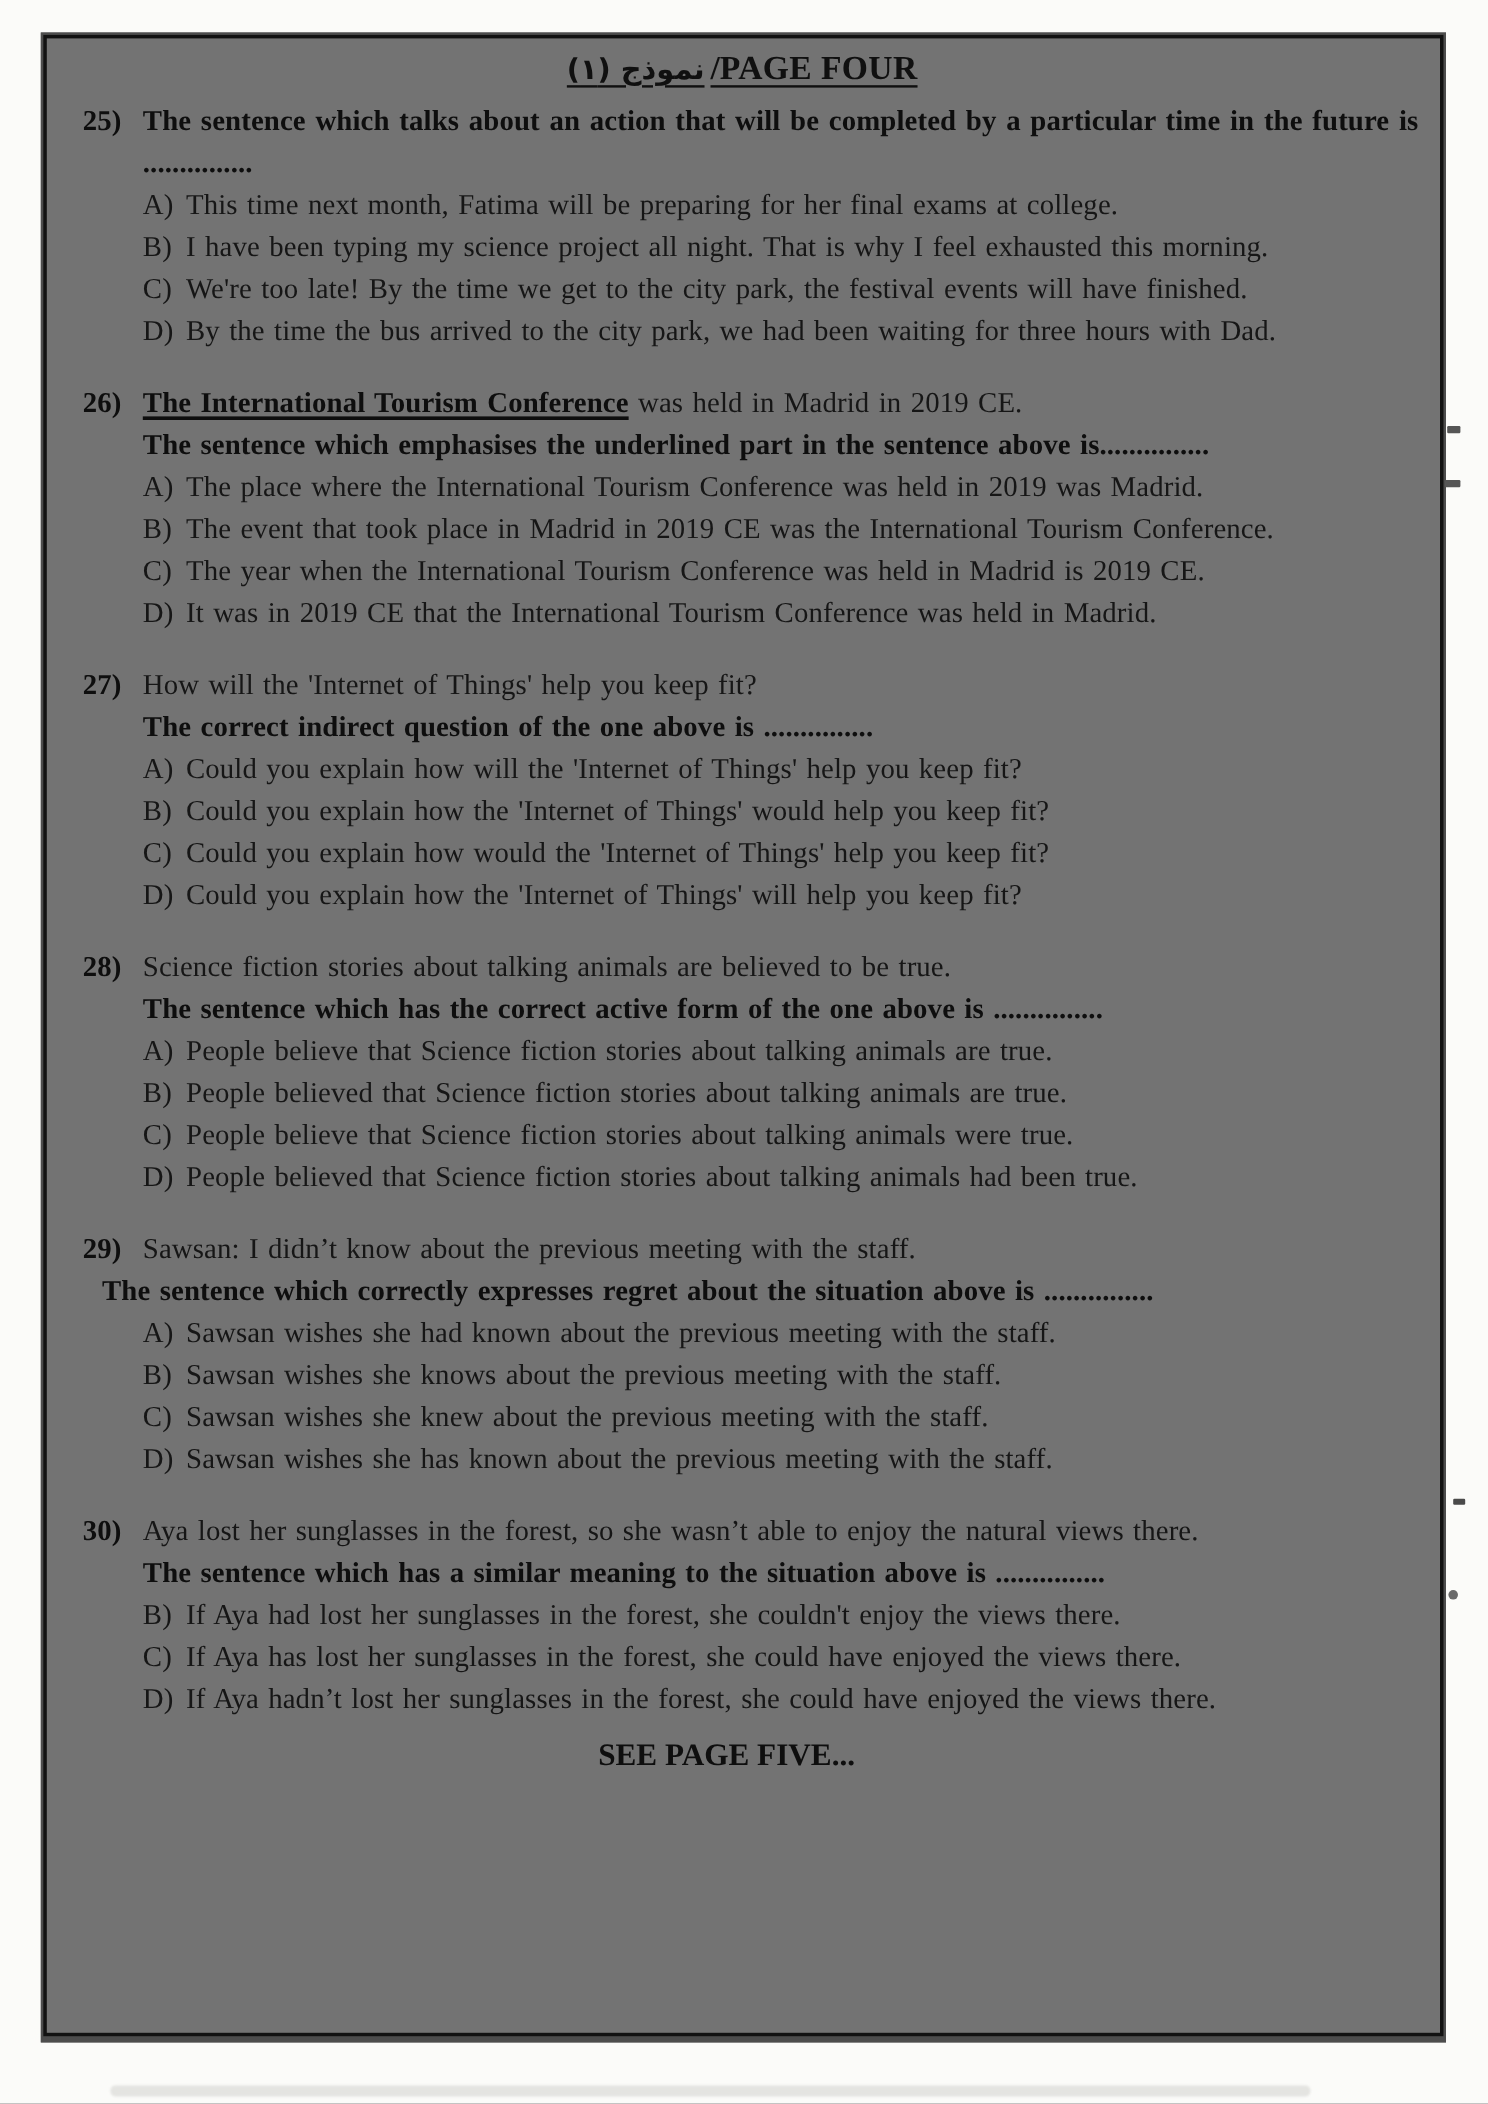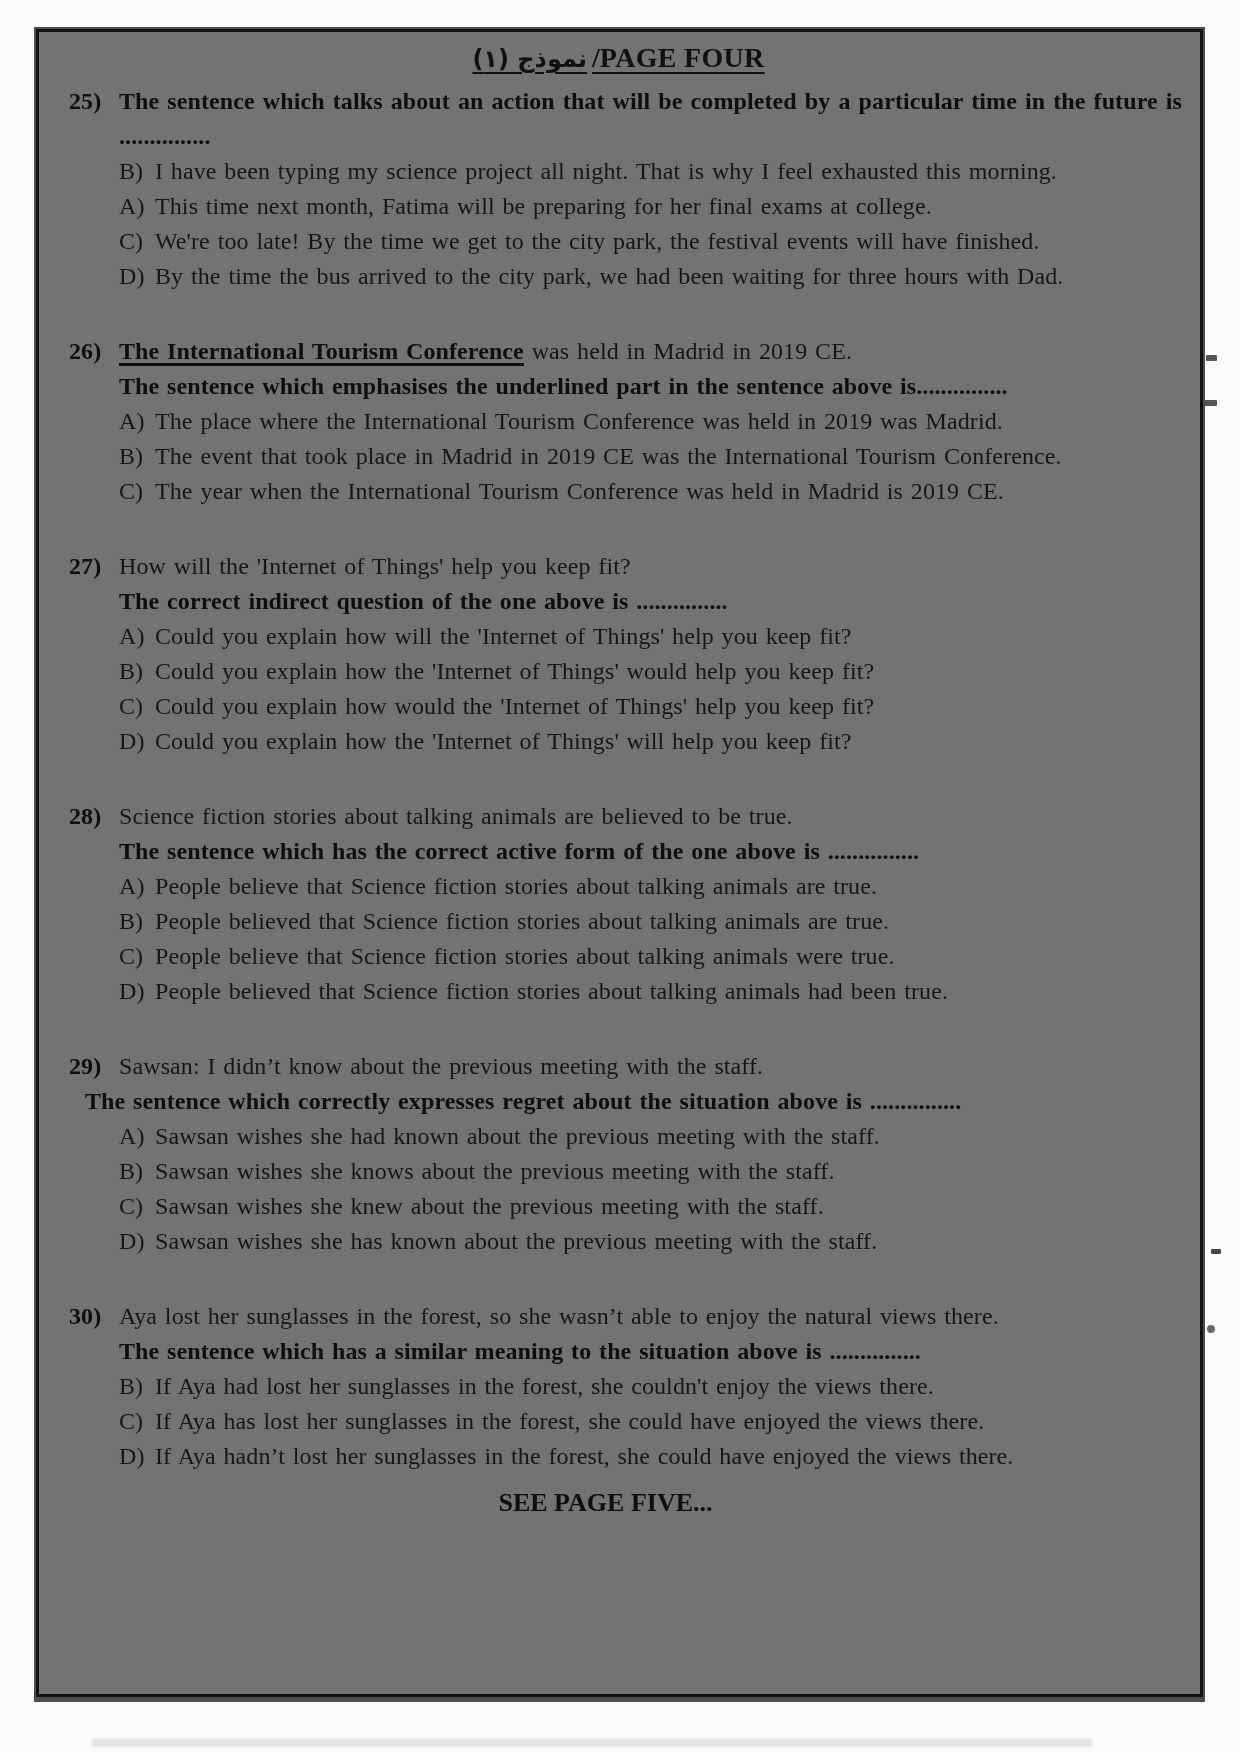--- a/index.html
+++ b/index.html
@@ -30,21 +30,21 @@
     display:inline-block;
     font-weight:700;font-size:28px;
     text-decoration:underline;
     text-decoration-thickness:2px;
     text-underline-offset:5px;
     color:#101010;
     letter-spacing:.3px;
   }
   .hdr-ar{font-family:"DejaVu Sans",sans-serif;font-size:24px;font-weight:700;}
   .hdr-en{margin-left:5px;}
-  .question{margin-top:40px;font-size:24px;line-height:35px;letter-spacing:.1px;word-spacing:.07em;}
+  .question{margin-top:25px;font-size:24px;line-height:35px;letter-spacing:.1px;word-spacing:.07em;}
   .question:first-of-type{margin-top:4px;}
   .q-first{
     padding-left:64px;text-indent:-50px;
     text-align:justify;
   }
   .qnum{display:inline-block;width:50px;font-weight:700;text-indent:0;color:#0e0e0e;}
   .stem-inline{font-weight:700;color:#0e0e0e;}
   .ctx{font-weight:400;}
   .ctx-ul{
     font-weight:700;color:#0e0e0e;
@@ -84,31 +84,32 @@
 <div class="sheet-outer">
   <div class="sheet-inner">
 
     <div class="page-header">
       <span class="page-header-inner"><span class="hdr-ar" dir="rtl">نموذج (١)</span><span class="hdr-en">/PAGE FOUR</span></span>
     </div>
 
     <main>
         <section class="question">
           <div class="q-first"><span class="qnum">25)</span><span class="stem-inline">The sentence which talks about an action that will be completed by a particular time in the future is ...............</span></div>
+          <div class="option"><span class="opt-label">A)</span><span class="opt-text">This time next month, Fatima will be preparing for her final exams at college.</span></div>
           <div class="option"><span class="opt-label">B)</span><span class="opt-text">I have been typing my science project all night. That is why I feel exhausted this morning.</span></div>
-          <div class="option"><span class="opt-label">A)</span><span class="opt-text">This time next month, Fatima will be preparing for her final exams at college.</span></div>
           <div class="option"><span class="opt-label">C)</span><span class="opt-text">We're too late! By the time we get to the city park, the festival events will have finished.</span></div>
           <div class="option"><span class="opt-label">D)</span><span class="opt-text">By the time the bus arrived to the city park, we had been waiting for three hours with Dad.</span></div>
         </section>
         <section class="question">
           <div class="q-first"><span class="qnum">26)</span><span class="ctx-ul">The International Tourism Conference</span><span class="ctx"> was held in Madrid in 2019 CE.</span></div>
           <div class="q-stem">The sentence which emphasises the underlined part in the sentence above is...............</div>
           <div class="option"><span class="opt-label">A)</span><span class="opt-text">The place where the International Tourism Conference was held in 2019 was Madrid.</span></div>
           <div class="option"><span class="opt-label">B)</span><span class="opt-text">The event that took place in Madrid in 2019 CE was the International Tourism Conference.</span></div>
           <div class="option"><span class="opt-label">C)</span><span class="opt-text">The year when the International Tourism Conference was held in Madrid is 2019 CE.</span></div>
+          <div class="option"><span class="opt-label">D)</span><span class="opt-text">It was in 2019 CE that the International Tourism Conference was held in Madrid.</span></div>
         </section>
         <section class="question">
           <div class="q-first"><span class="qnum">27)</span><span class="ctx">How will the 'Internet of Things' help you keep fit?</span></div>
           <div class="q-stem">The correct indirect question of the one above is ...............</div>
           <div class="option"><span class="opt-label">A)</span><span class="opt-text">Could you explain how will the 'Internet of Things' help you keep fit?</span></div>
           <div class="option"><span class="opt-label">B)</span><span class="opt-text">Could you explain how the 'Internet of Things' would help you keep fit?</span></div>
           <div class="option"><span class="opt-label">C)</span><span class="opt-text">Could you explain how would the 'Internet of Things' help you keep fit?</span></div>
           <div class="option"><span class="opt-label">D)</span><span class="opt-text">Could you explain how the 'Internet of Things' will help you keep fit?</span></div>
         </section>
         <section class="question">

